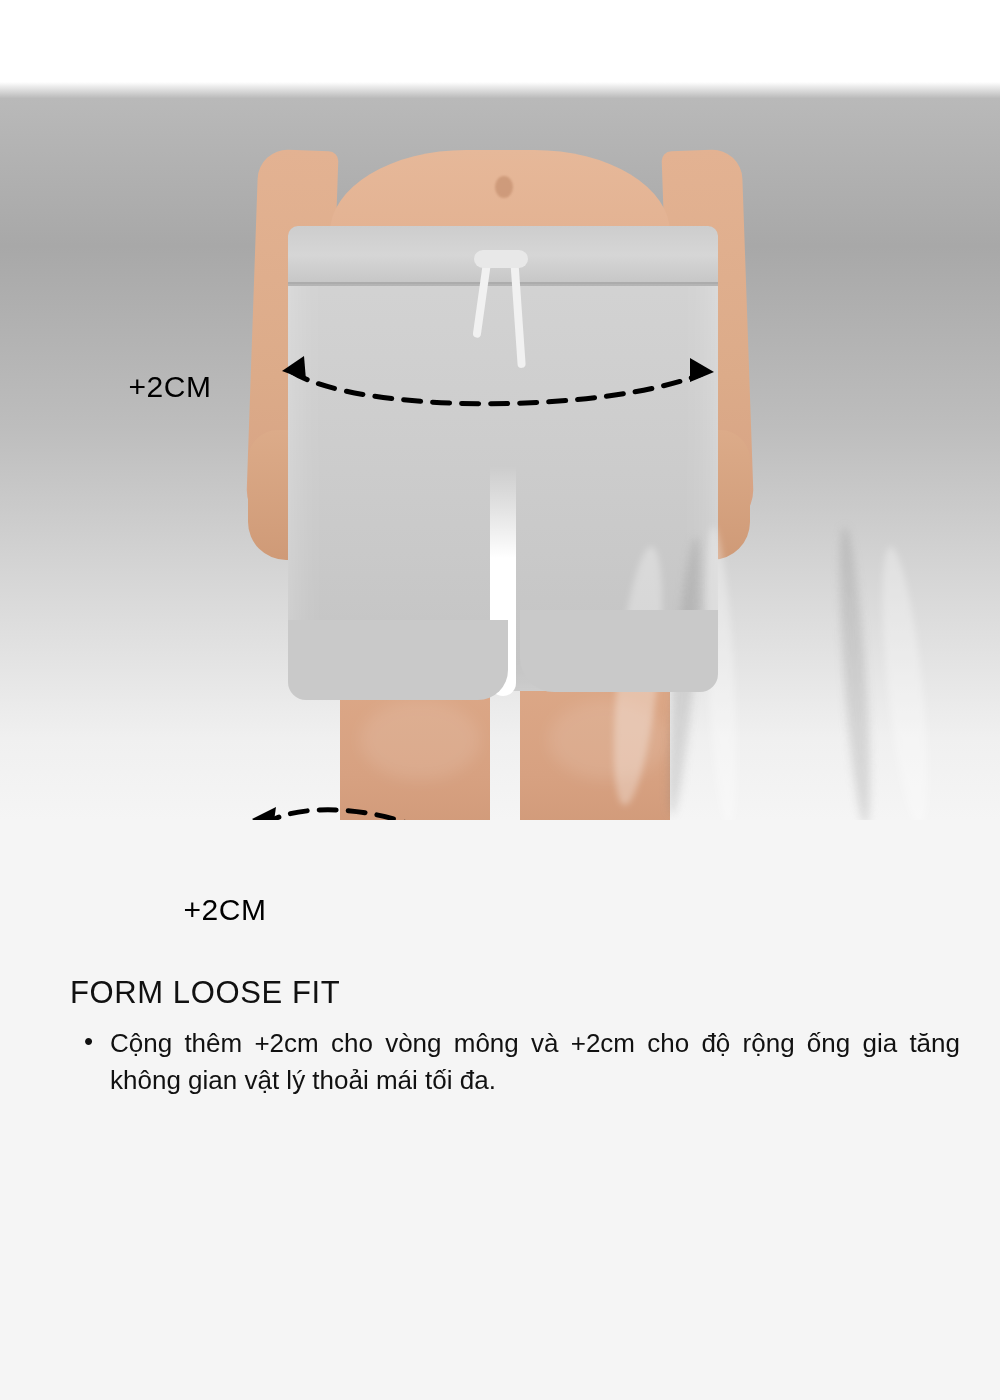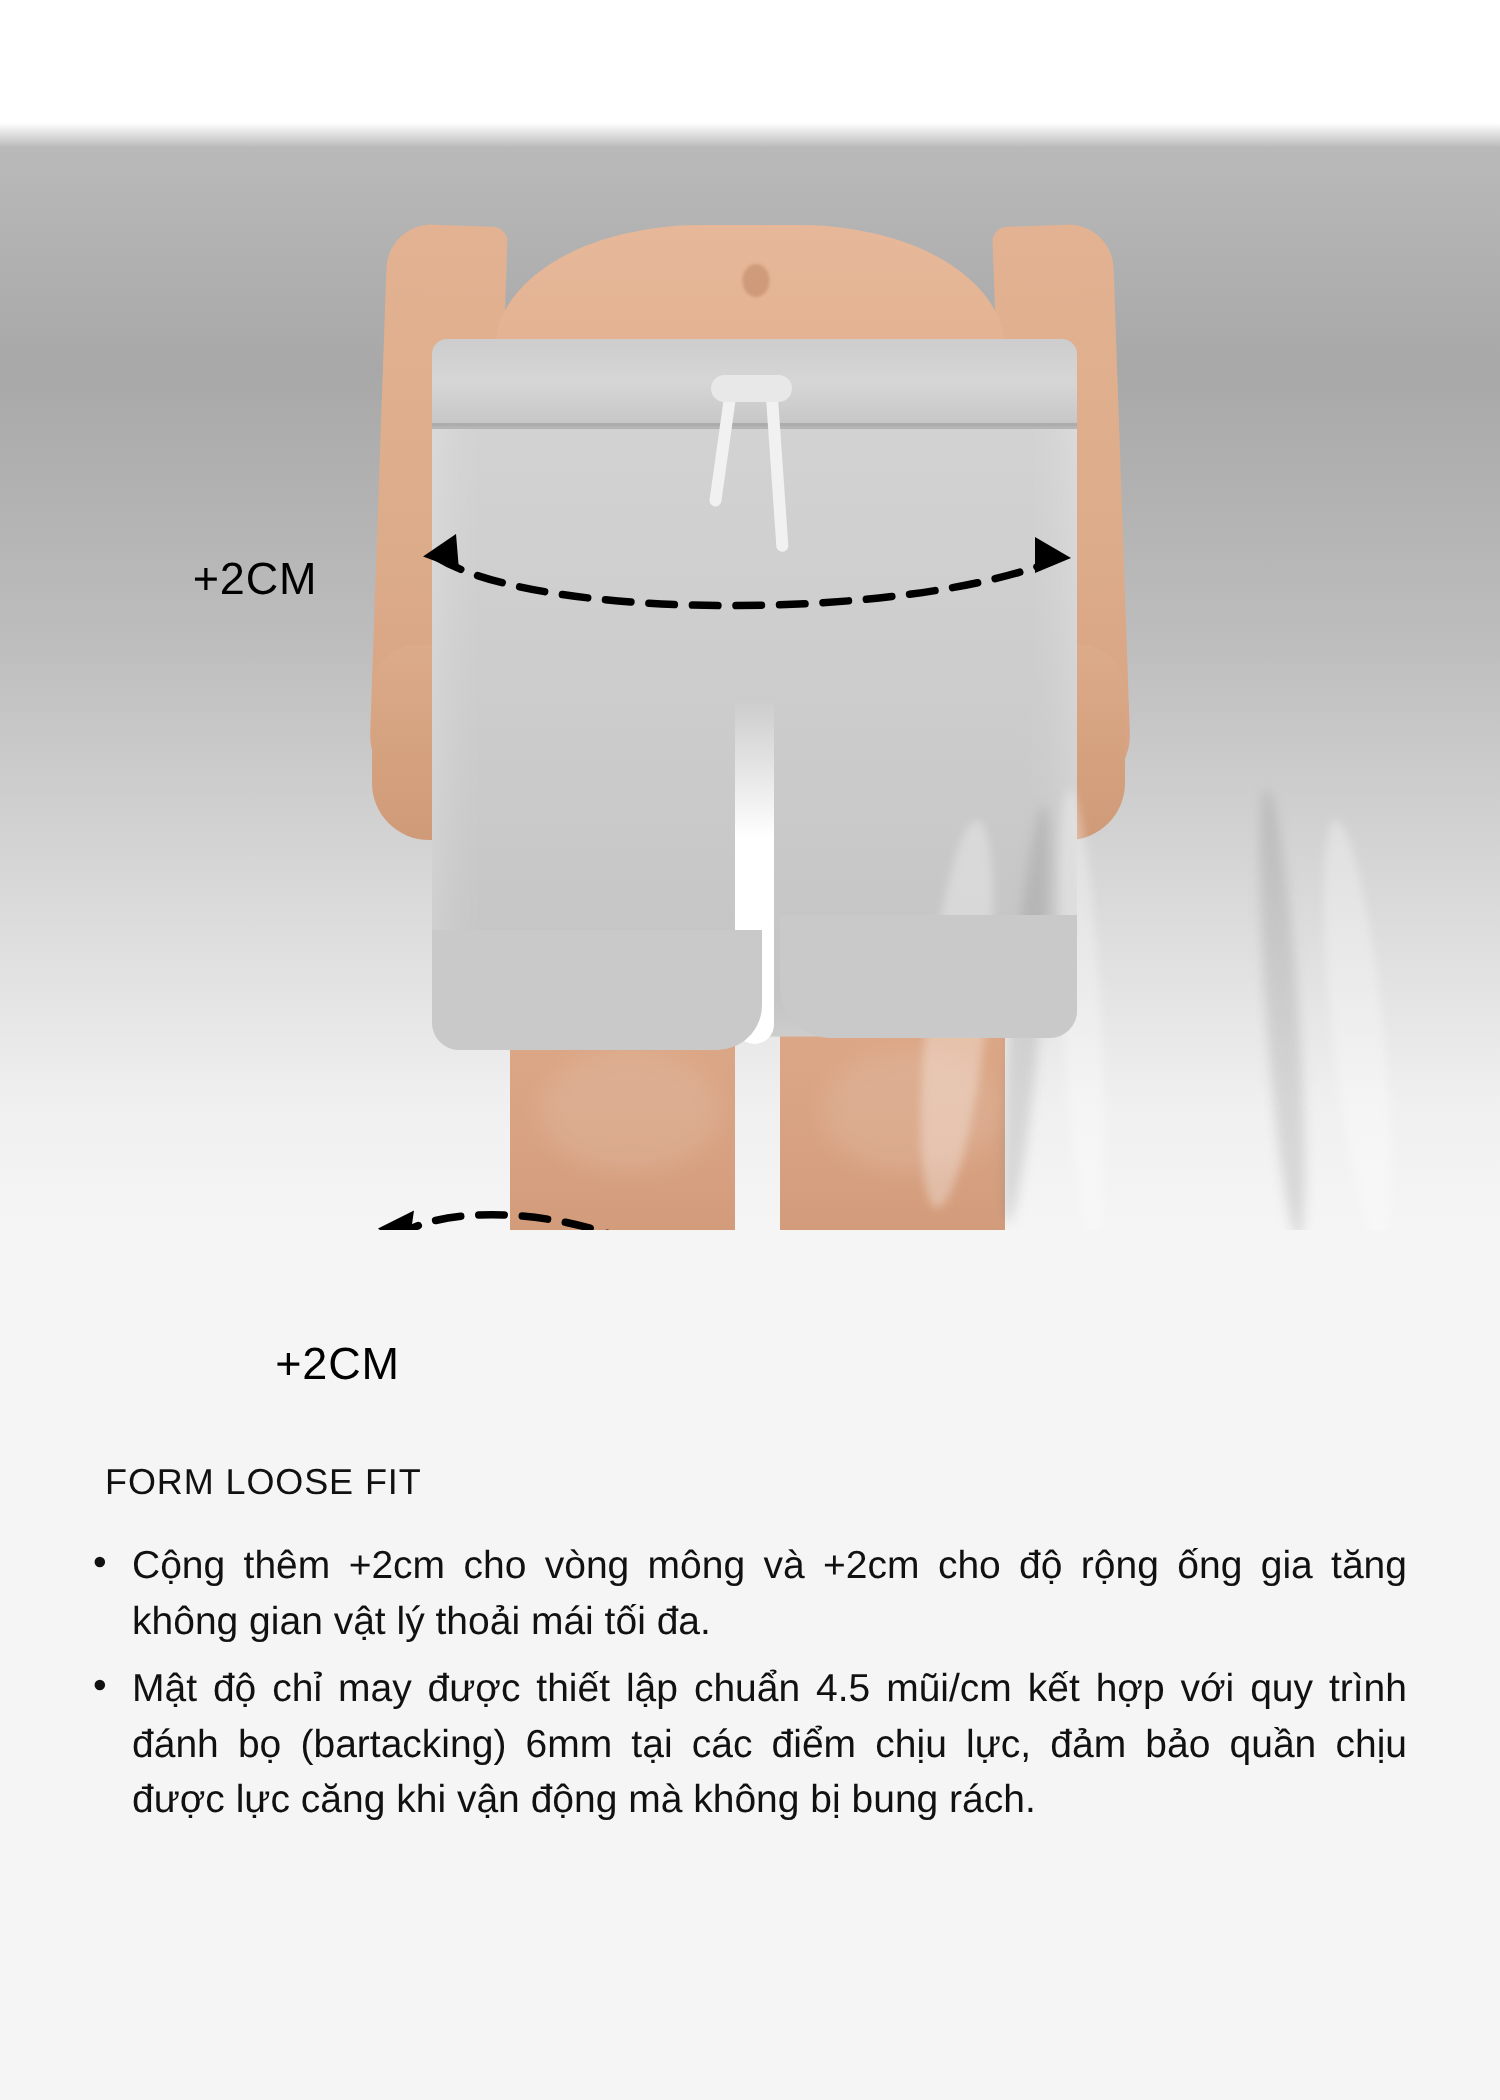--- a/index.html
+++ b/index.html
@@ -216,27 +216,27 @@
     left: 0;
     top: 820px;
     width: 1000px;
     height: 580px;
     background: #f5f5f5;
   }
   .heading {
     position: absolute;
     left: 70px;
     top: 155px;
-    font-size: 24px;
+    font-size: 31px;
     letter-spacing: .6px;
     color: #111111;
   }
   .bullets {
     position: absolute;
-    left: 58px;
+    left: 80px;
     top: 205px;
     width: 880px;
     margin: 0;
     padding: 0;
     list-style: none;
   }
   .bullets li {
     position: relative;
     padding-left: 30px;
     margin-bottom: 8px;
@@ -309,17 +309,16 @@
   <div class="content">
 
     <div class="annot annot-thigh" style="top:35px;left:110px;">
       <div>+2CM</div>
     </div>
 
     <div class="heading">FORM LOOSE FIT</div>
 
     <ul class="bullets">
       <li>Cộng thêm +2cm cho vòng mông và +2cm cho độ rộng ống gia tăng không gian vật lý thoải mái tối đa.</li>
-      <li>Mật độ chỉ may được thiết lập chuẩn 4.5 mũi/cm kết hợp với quy trình đánh bọ (bartacking) 6mm tại các điểm chịu lực, đảm bảo quần chịu được lực căng khi vận động mà không bị bung rách.</li>
     </ul>
   </div>
 
 </div>
 
 </body></html>

